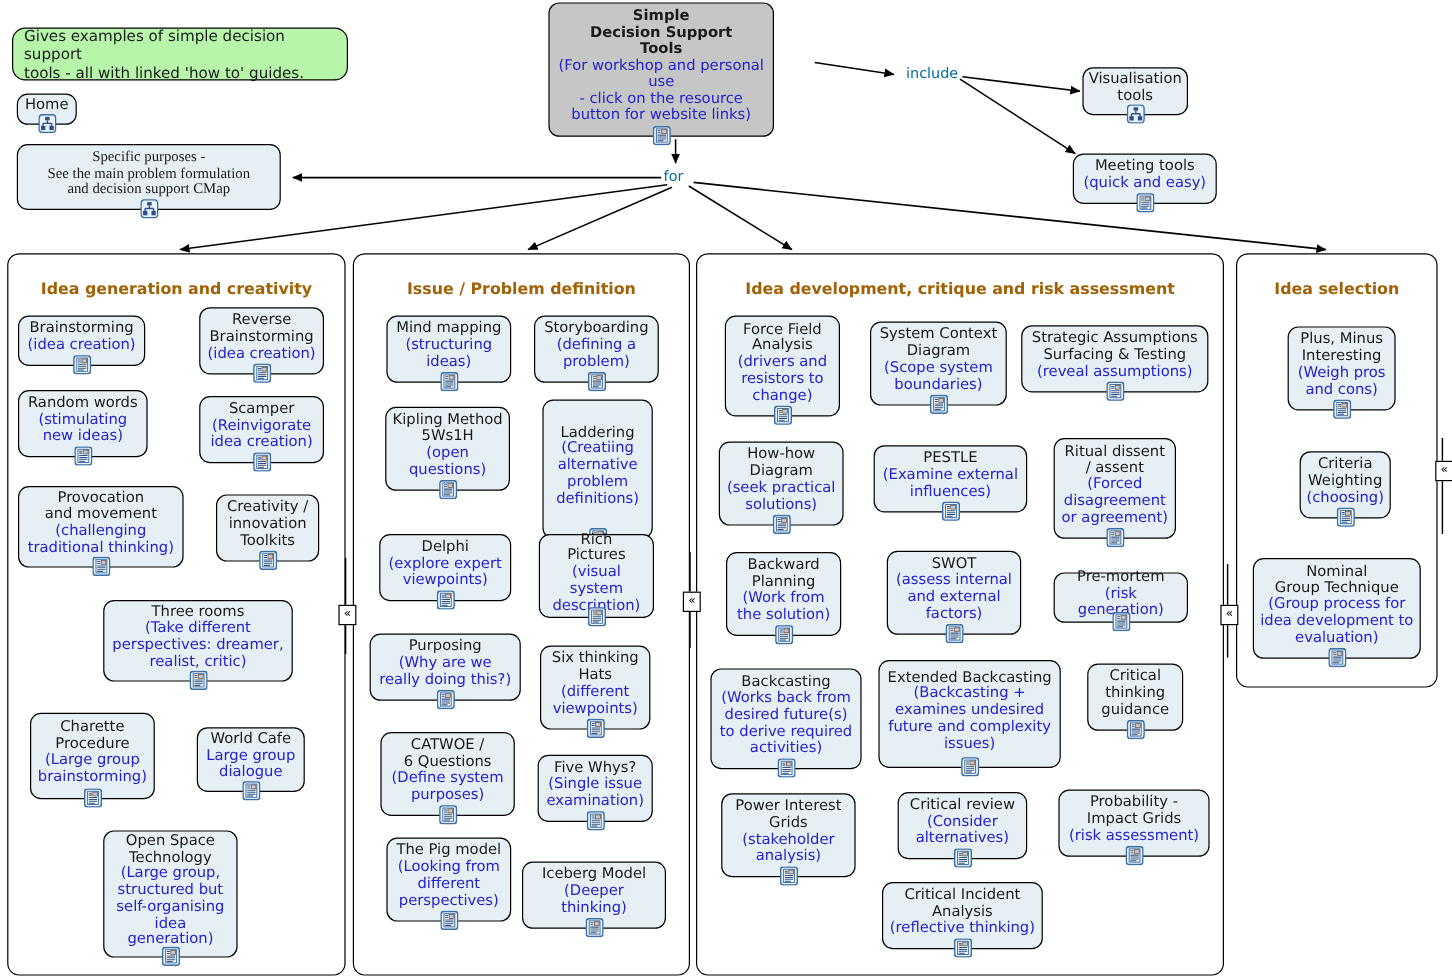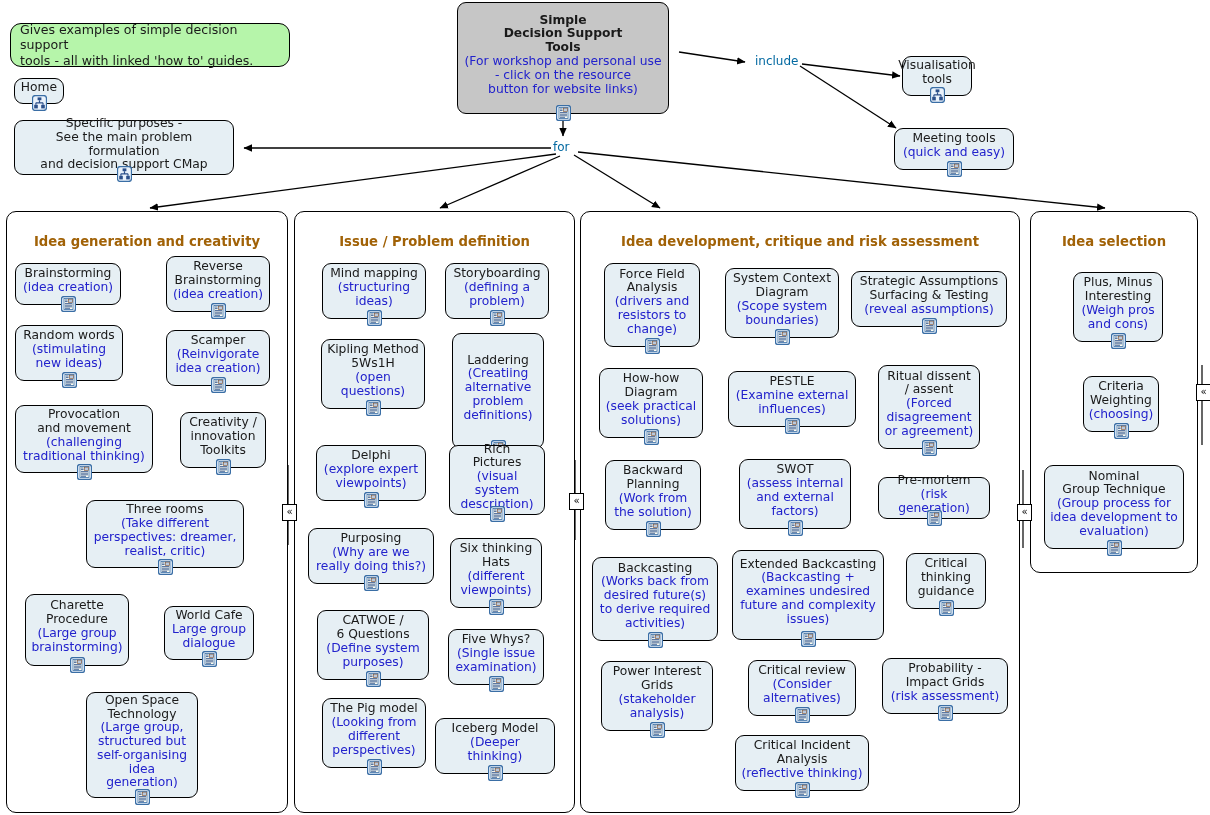--- a/index.html
+++ b/index.html
@@ -140,36 +140,36 @@
       <svg width="15" height="16" viewBox="0 0 15 16">
         <rect x="0.5" y="0.5" width="14" height="15" rx="3" fill="#eaf2fb" stroke="#3a6ea5" stroke-width="1.3"></rect>
         <rect x="5.6" y="2.4" width="3.8" height="2.8" fill="#2b4f8a"></rect>
         <rect x="2.2" y="9.8" width="3.6" height="3.6" fill="#2b4f8a"></rect>
         <rect x="9.2" y="9.8" width="3.6" height="3.6" fill="#2b4f8a"></rect>
         <path d="M7.5,5.2 L7.5,7.8 M3.9,7.8 L11,7.8 M3.9,7.8 L3.9,9.8 M11,7.8 L11,9.8" stroke="#2b4f8a" stroke-width="1.2" fill="none"></path>
       </svg>
     </span>
   </div>
 
-  <div class="node" style="left:14px;top:120px;width:220px;height:55px;">
+  <div class="node" style="left:14px;top:120px;width:220px;height:55px;font-family:Liberation Serif, serif;">
     <span class="t1">Specific purposes -
 See the main problem formulation
 and decision support CMap</span>
     <span class="icon" style="margin-left:-7.5px;left:50%;">
       <svg width="15" height="16" viewBox="0 0 15 16">
         <rect x="0.5" y="0.5" width="14" height="15" rx="3" fill="#eaf2fb" stroke="#3a6ea5" stroke-width="1.3"></rect>
         <rect x="5.6" y="2.4" width="3.8" height="2.8" fill="#2b4f8a"></rect>
         <rect x="2.2" y="9.8" width="3.6" height="3.6" fill="#2b4f8a"></rect>
         <rect x="9.2" y="9.8" width="3.6" height="3.6" fill="#2b4f8a"></rect>
         <path d="M7.5,5.2 L7.5,7.8 M3.9,7.8 L11,7.8 M3.9,7.8 L3.9,9.8 M11,7.8 L11,9.8" stroke="#2b4f8a" stroke-width="1.2" fill="none"></path>
       </svg>
     </span>
   </div>
 
-  <div class="node gray title-bold" style="left:457px;top:2px;width:212px;height:112px;">
+  <div class="node gray title-bold" style="left:457px;top:2px;width:188px;height:112px;">
     <span class="t1">Simple
 Decision Support
 Tools</span>
     <span class="t2">(For workshop and personal use
 - click on the resource
 button for website links)</span>
     <span class="icon">
       <svg width="15" height="16" viewBox="0 0 15 16">
         <rect x="0.5" y="0.5" width="14" height="15" rx="2.5" fill="#eaf2fb" stroke="#3a6ea5" stroke-width="1.3"></rect>
         <rect x="3" y="2.4" width="9" height="11" fill="#fdfdf2" stroke="#3a6ea5" stroke-width="0.8"></rect>
@@ -182,21 +182,21 @@
           <line x1="4" y1="10.8" x2="11" y2="10.8"></line>
             <line x1="4" y1="12.3" x2="9" y2="12.3"></line>
         </g>
       </svg>
     </span>
   </div>
 
   <div class="linklabel" style="left:755px;top:54px;">include</div>
   <div class="linklabel" style="left:553px;top:140px;">for</div>
 
-  <div class="node" style="left:902px;top:56px;width:70px;height:40px;">
+  <div class="node" style="left:902px;top:56px;width:88px;height:40px;">
     <span class="t1">Visualisation
 tools</span>
     <span class="icon">
       <svg width="15" height="16" viewBox="0 0 15 16">
         <rect x="0.5" y="0.5" width="14" height="15" rx="3" fill="#eaf2fb" stroke="#3a6ea5" stroke-width="1.3"></rect>
         <rect x="5.6" y="2.4" width="3.8" height="2.8" fill="#2b4f8a"></rect>
         <rect x="2.2" y="9.8" width="3.6" height="3.6" fill="#2b4f8a"></rect>
         <rect x="9.2" y="9.8" width="3.6" height="3.6" fill="#2b4f8a"></rect>
         <path d="M7.5,5.2 L7.5,7.8 M3.9,7.8 L11,7.8 M3.9,7.8 L3.9,9.8 M11,7.8 L11,9.8" stroke="#2b4f8a" stroke-width="1.2" fill="none"></path>
       </svg>

